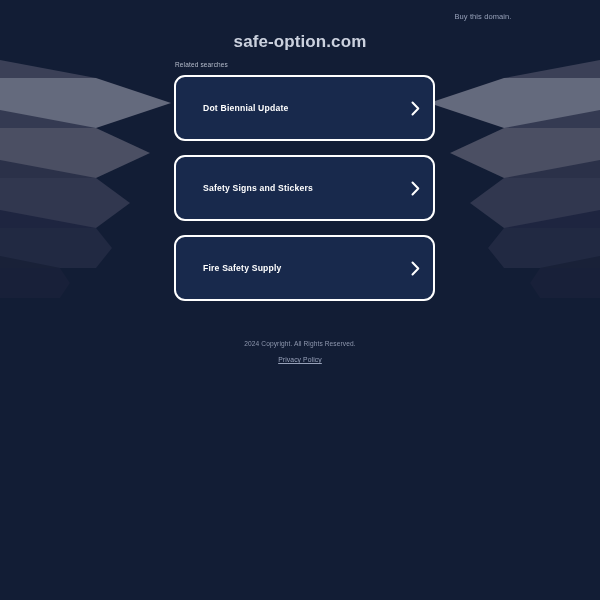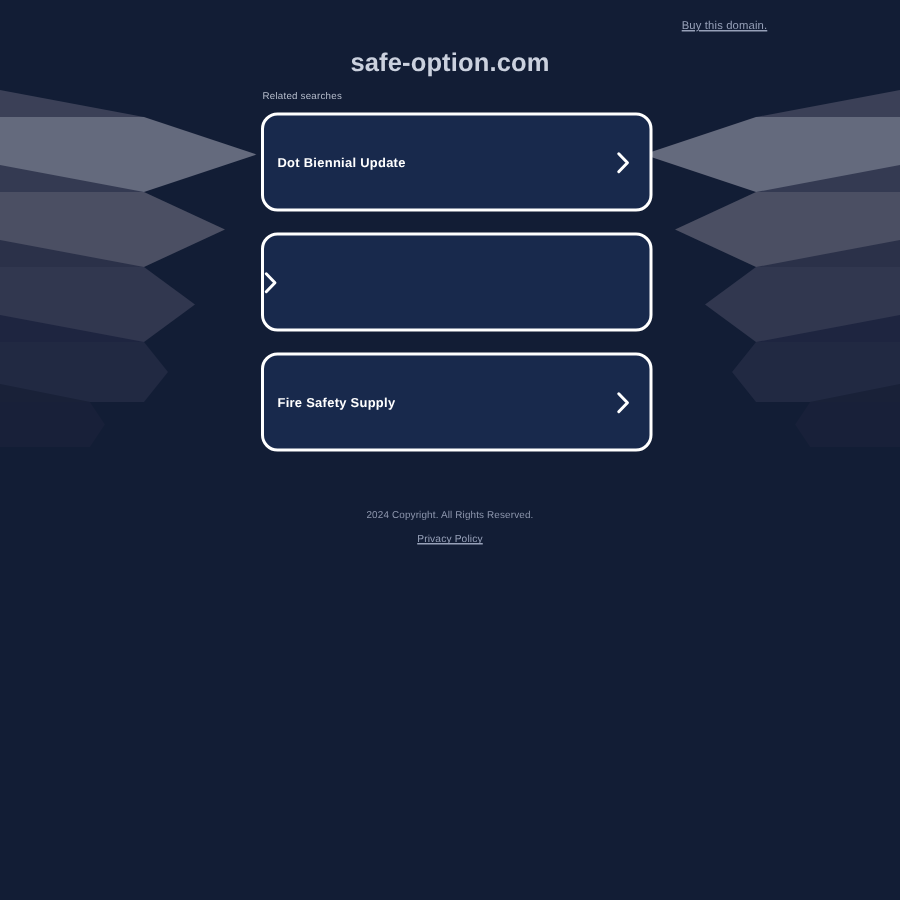--- a/index.html
+++ b/index.html
@@ -35,21 +35,20 @@
     position: absolute;
     left: 0;
     top: 12px;
     width: 568px;
     text-align: center;
     padding-left: 398px;
     box-sizing: border-box;
     font-size: 7.5px;
     letter-spacing: 0.1px;
     color: #96a0b8;
-    text-decoration: underline;
     cursor: pointer;
   }
 
   
   #domain-title {
     position: absolute;
     left: 0;
     top: 32px;
     width: 600px;
     text-align: center;
@@ -84,21 +83,21 @@
     border-radius: 11px;
     cursor: pointer;
     display: flex;
     align-items: center;
   }
   .result-card-label {
     font-size: 8.6px;
     font-weight: bold;
     color: #ffffff;
     letter-spacing: 0.2px;
-    padding-left: 9px;
+    padding-left: 27px;
     flex: 1 1 auto;
   }
   .chevron-icon {
     flex: 0 0 auto;
     padding-right: 13px;
     line-height: 0;
   }
 
   
   #footer {
@@ -176,20 +175,21 @@
   <div class="result-card">
     <span class="result-card-label">Dot Biennial Update</span>
     <span class="chevron-icon">
       <svg width="9" height="15" viewBox="0 0 9 15" xmlns="http://www.w3.org/2000/svg">
         <polyline points="1.5,1.5 7.3,7.5 1.5,13.5" fill="none" stroke="#ffffff" stroke-width="2" stroke-linecap="round" stroke-linejoin="round"></polyline>
       </svg>
     </span>
   </div>
 
   <div class="result-card">
+    <span class="result-card-label">Safety Signs and Stickers</span>
     <span class="chevron-icon">
       <svg width="9" height="15" viewBox="0 0 9 15" xmlns="http://www.w3.org/2000/svg">
         <polyline points="1.5,1.5 7.3,7.5 1.5,13.5" fill="none" stroke="#ffffff" stroke-width="2" stroke-linecap="round" stroke-linejoin="round"></polyline>
       </svg>
     </span>
   </div>
 
   <div class="result-card">
     <span class="result-card-label">Fire Safety Supply</span>
     <span class="chevron-icon">

